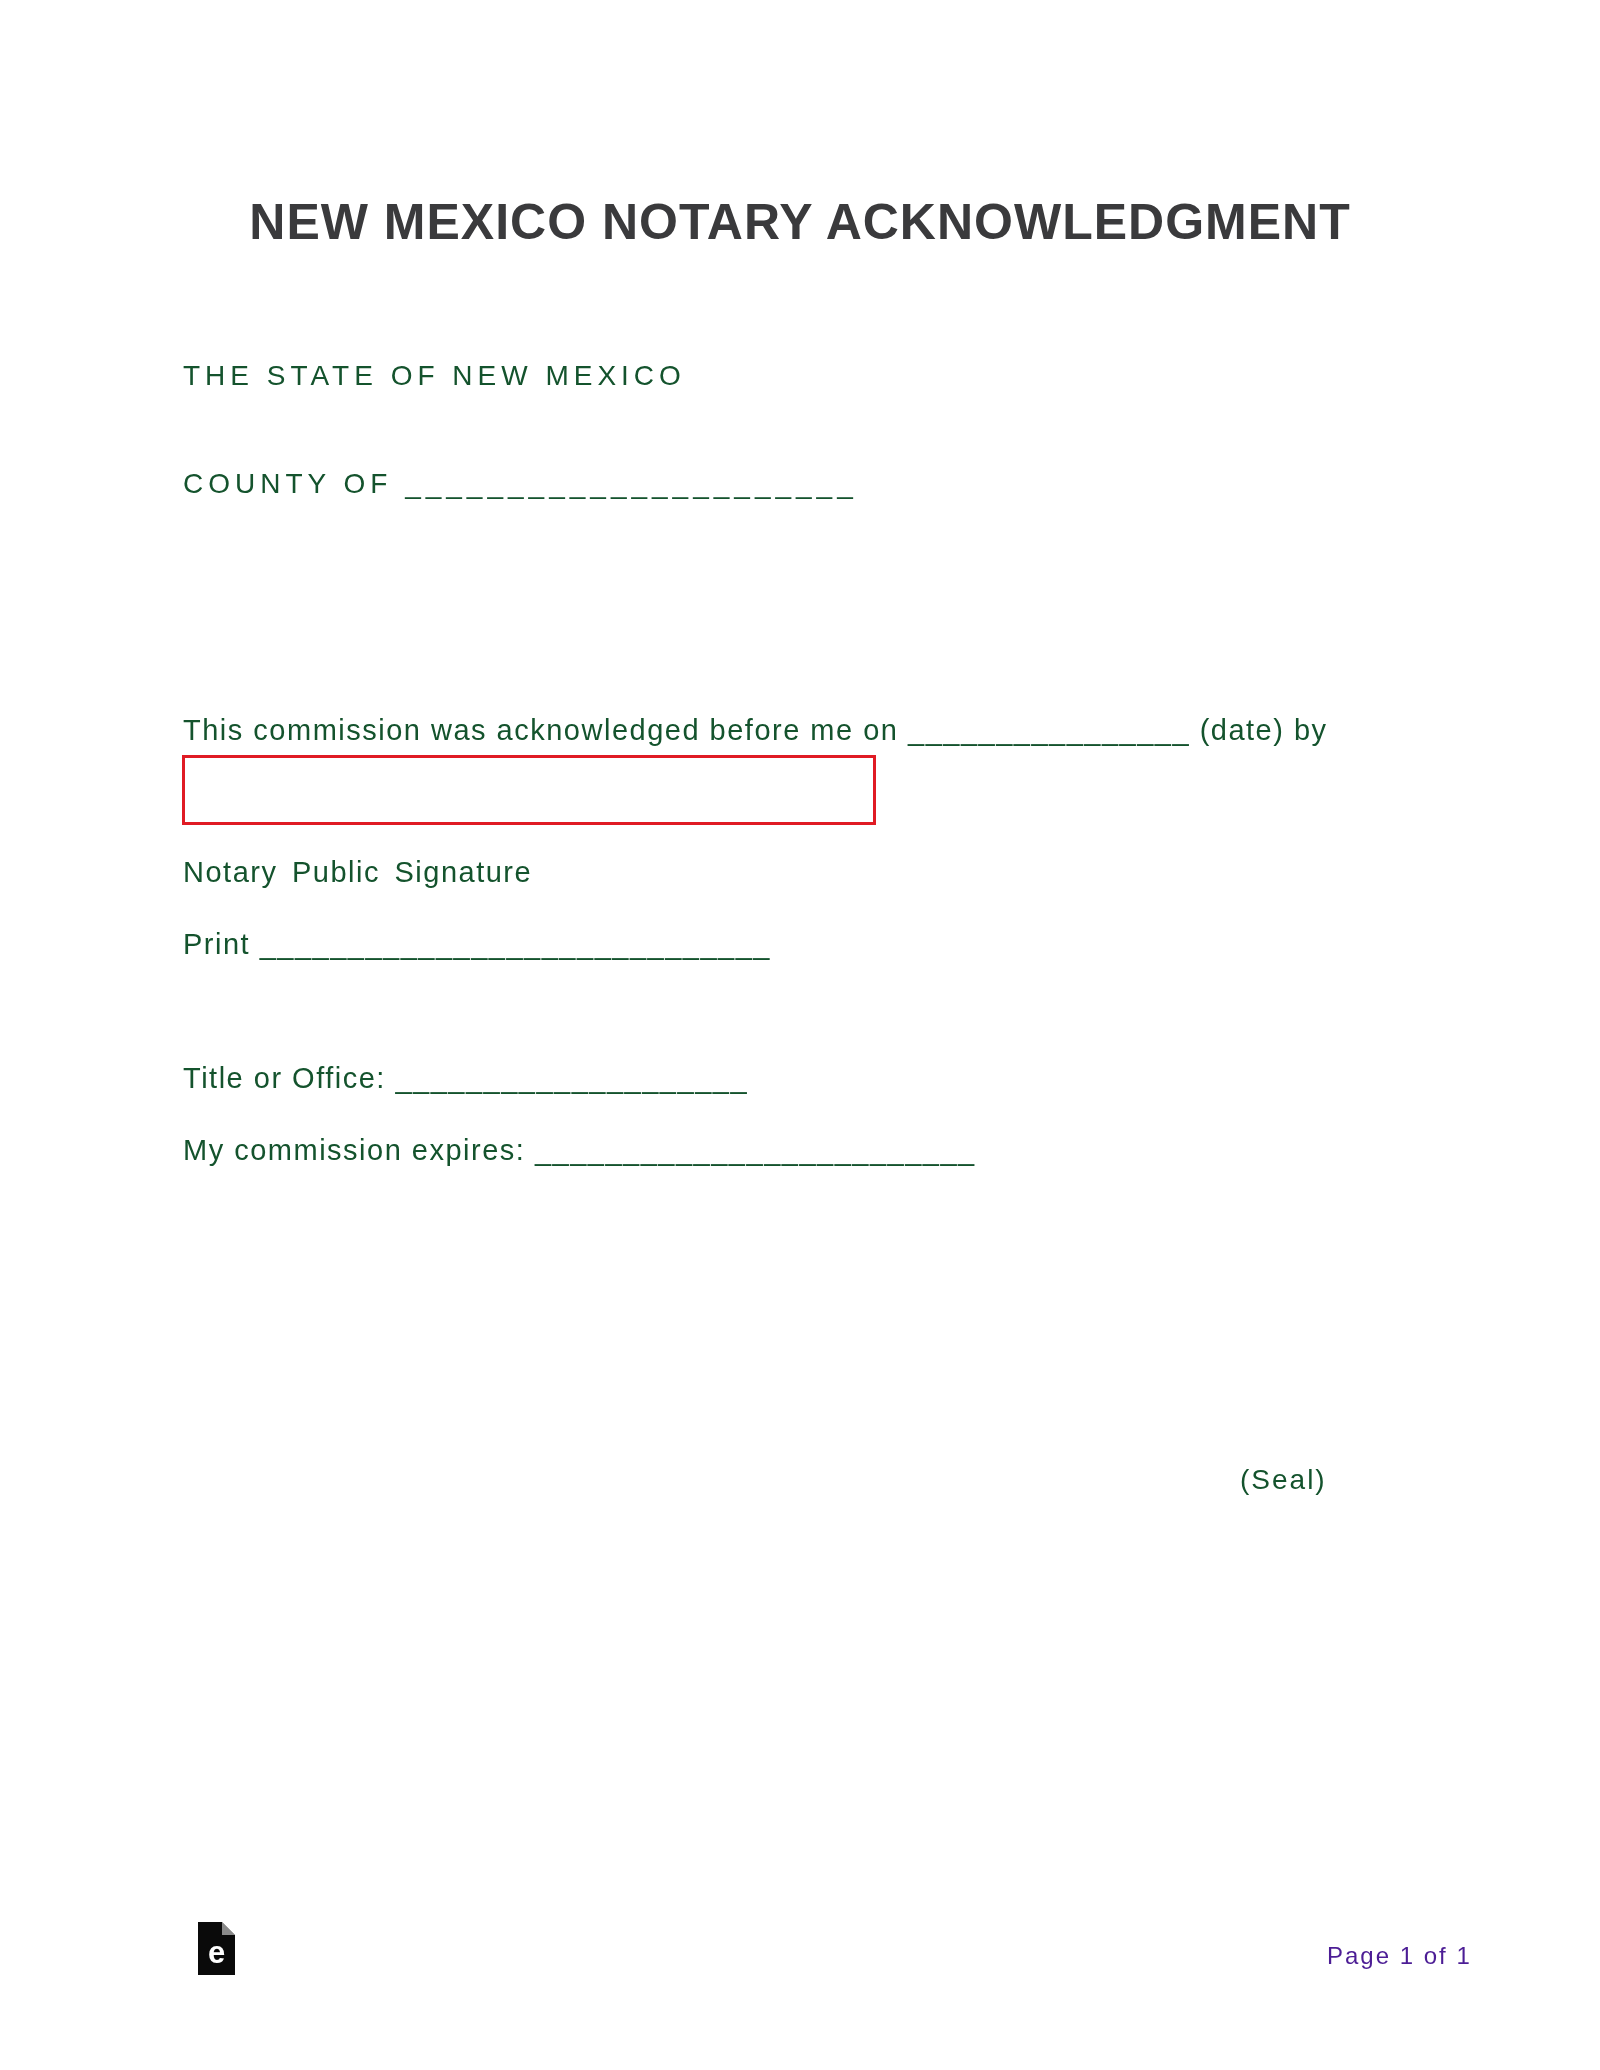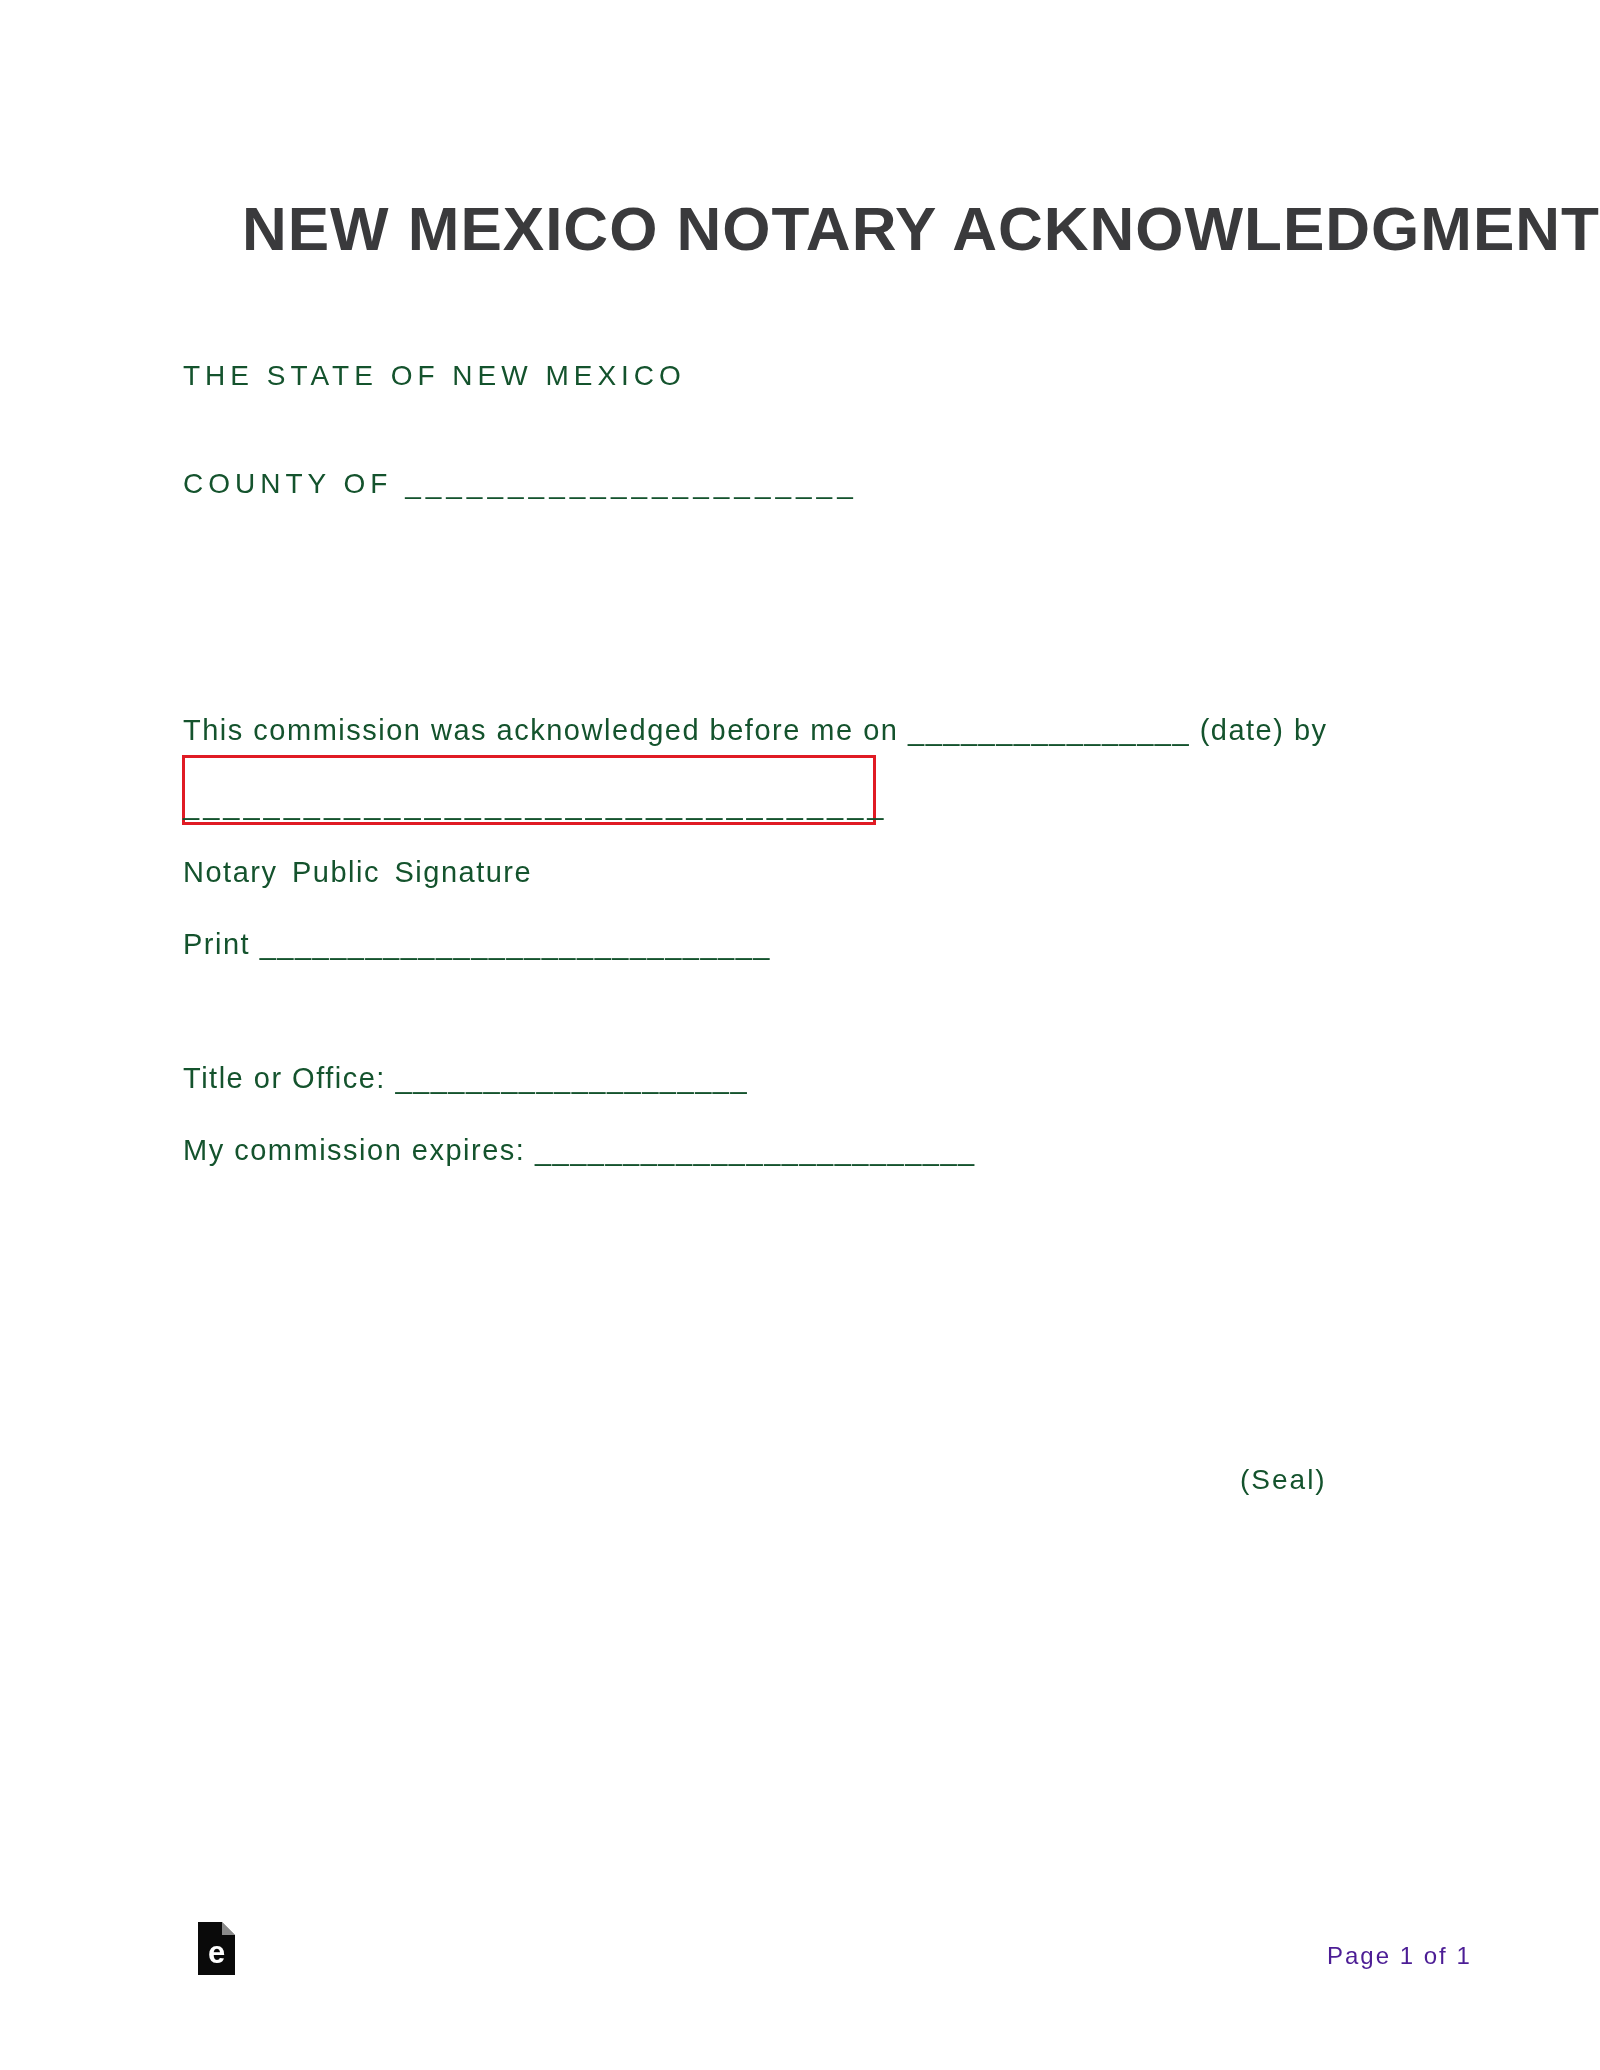--- a/index.html
+++ b/index.html
@@ -18,22 +18,22 @@
   .txt {
     position: absolute;
     white-space: pre;
     color: #14532d;
     font-family: "Liberation Sans", "DejaVu Sans", sans-serif;
   }
   .doc-title {
     left: 0;
     right: 0;
     top: 193px;
-    text-align: right;
-    font-size: 62px;
+    text-align: center;
+    font-size: 50px;
     font-weight: bold;
     letter-spacing: 1px;
     color: #3a3a3c;
   }
   .state-line {
     left: 183px;
     top: 360px;
     font-size: 28px;
     letter-spacing: 5px;
   }
@@ -157,21 +157,20 @@
   <div class="txt state-line">THE STATE OF NEW MEXICO</div>
 
   <div class="txt county-line">COUNTY OF ______________________</div>
 
   <div class="txt para">
     <div>This commission was acknowledged before me on ________________ (date) by</div>
   </div>
 
   <div class="sig-highlight"></div>
 
-  <div class="txt sig-line">___________________________________</div>
 
   <div class="txt sig-label">Notary Public Signature</div>
 
   <div class="txt print-line">Print _____________________________</div>
 
   <div class="txt title-office-line">Title or Office: ____________________</div>
 
   <div class="txt commission-line">My commission expires: _________________________</div>
 
   <div class="txt seal">(Seal)</div>

